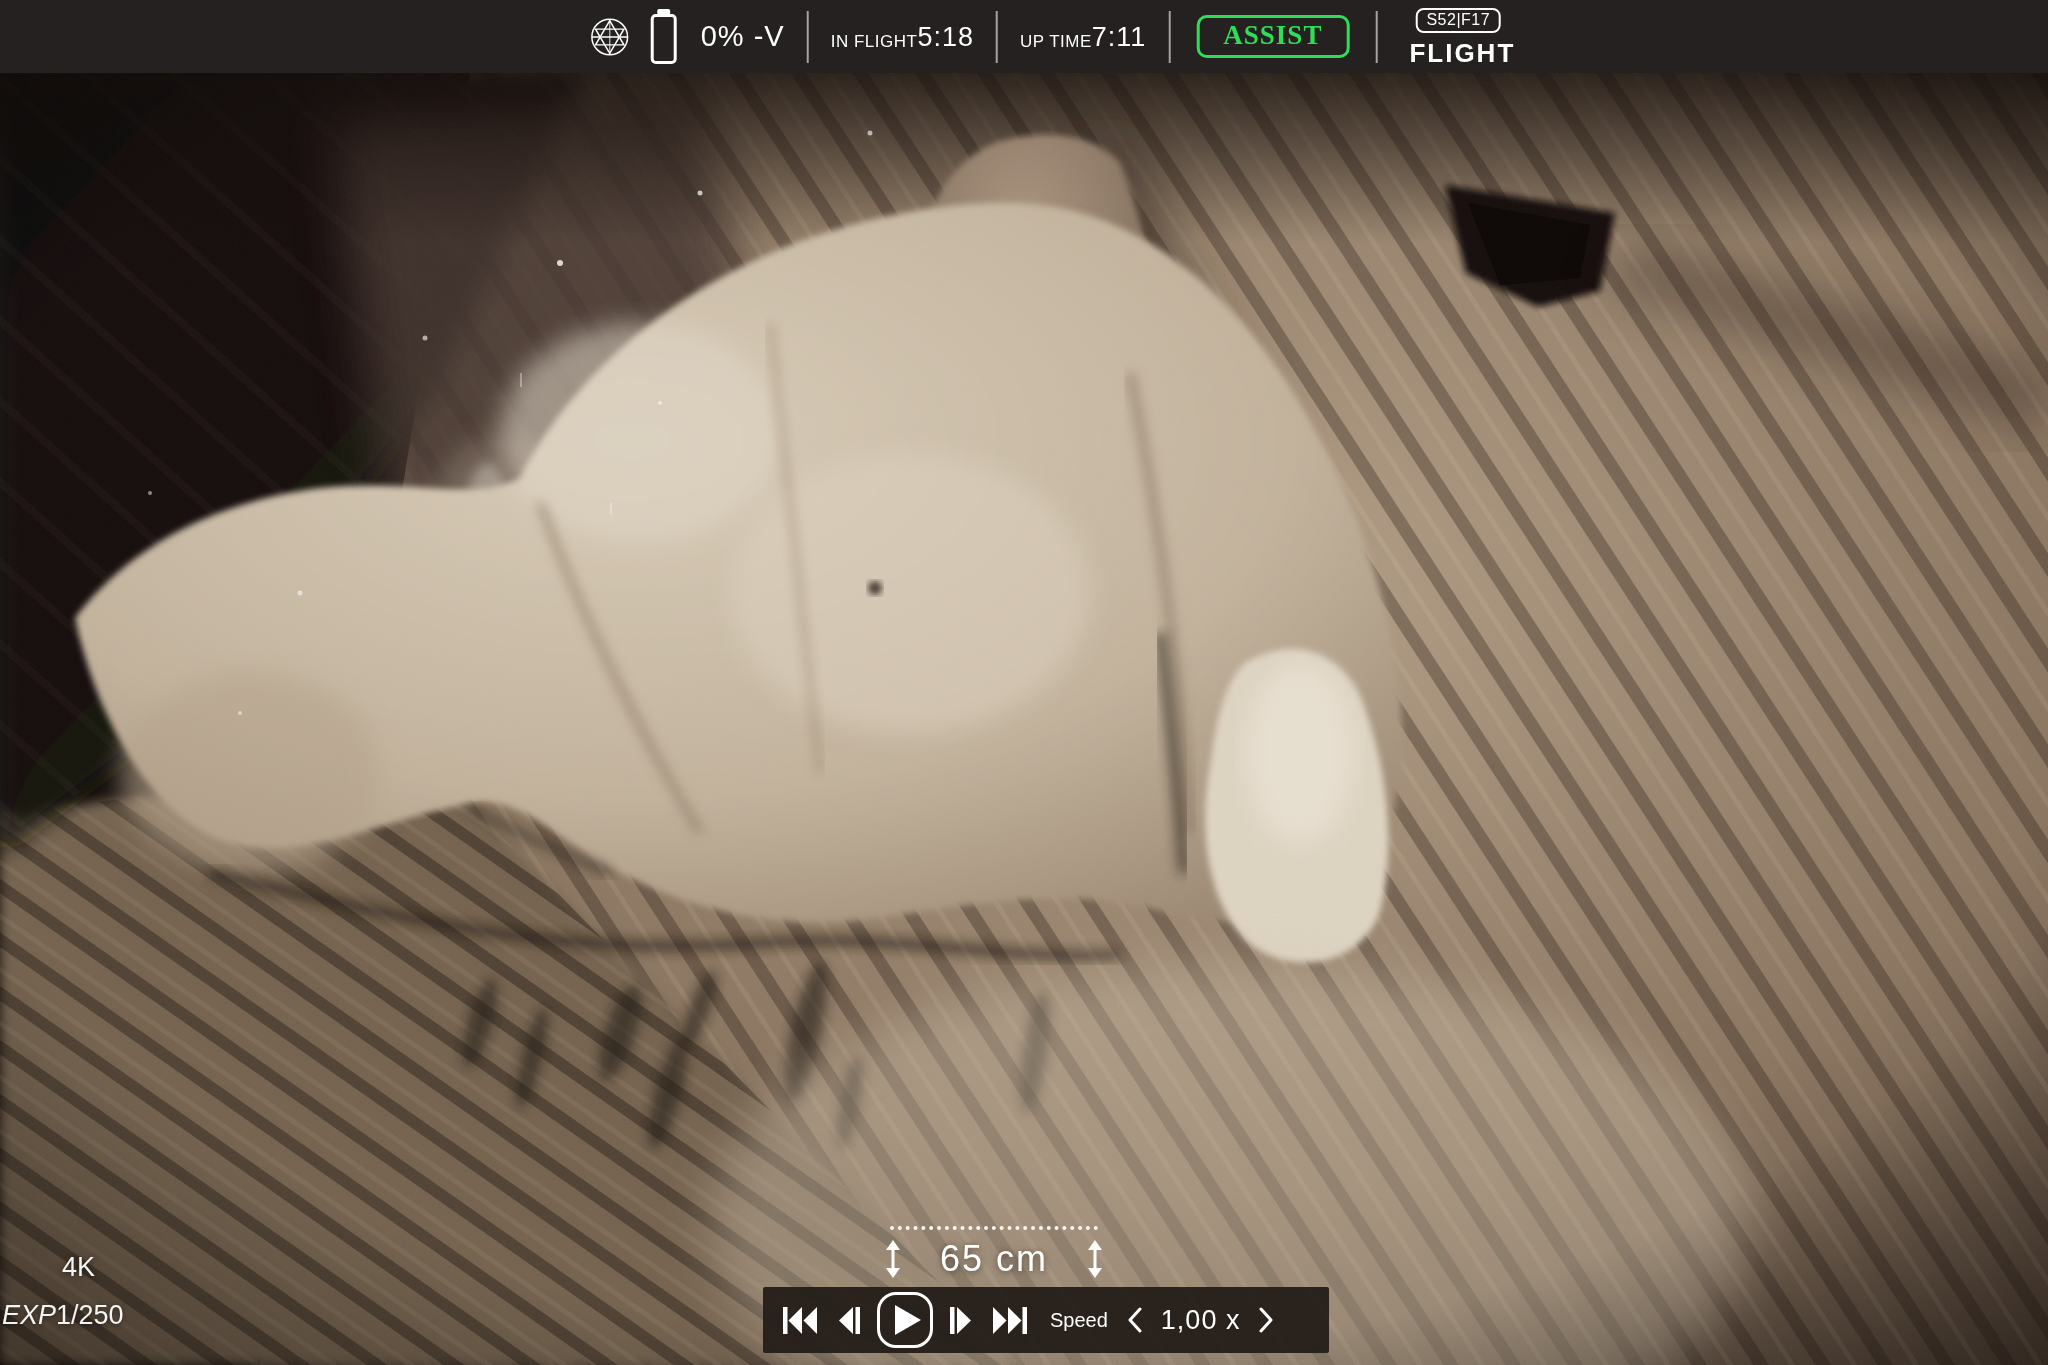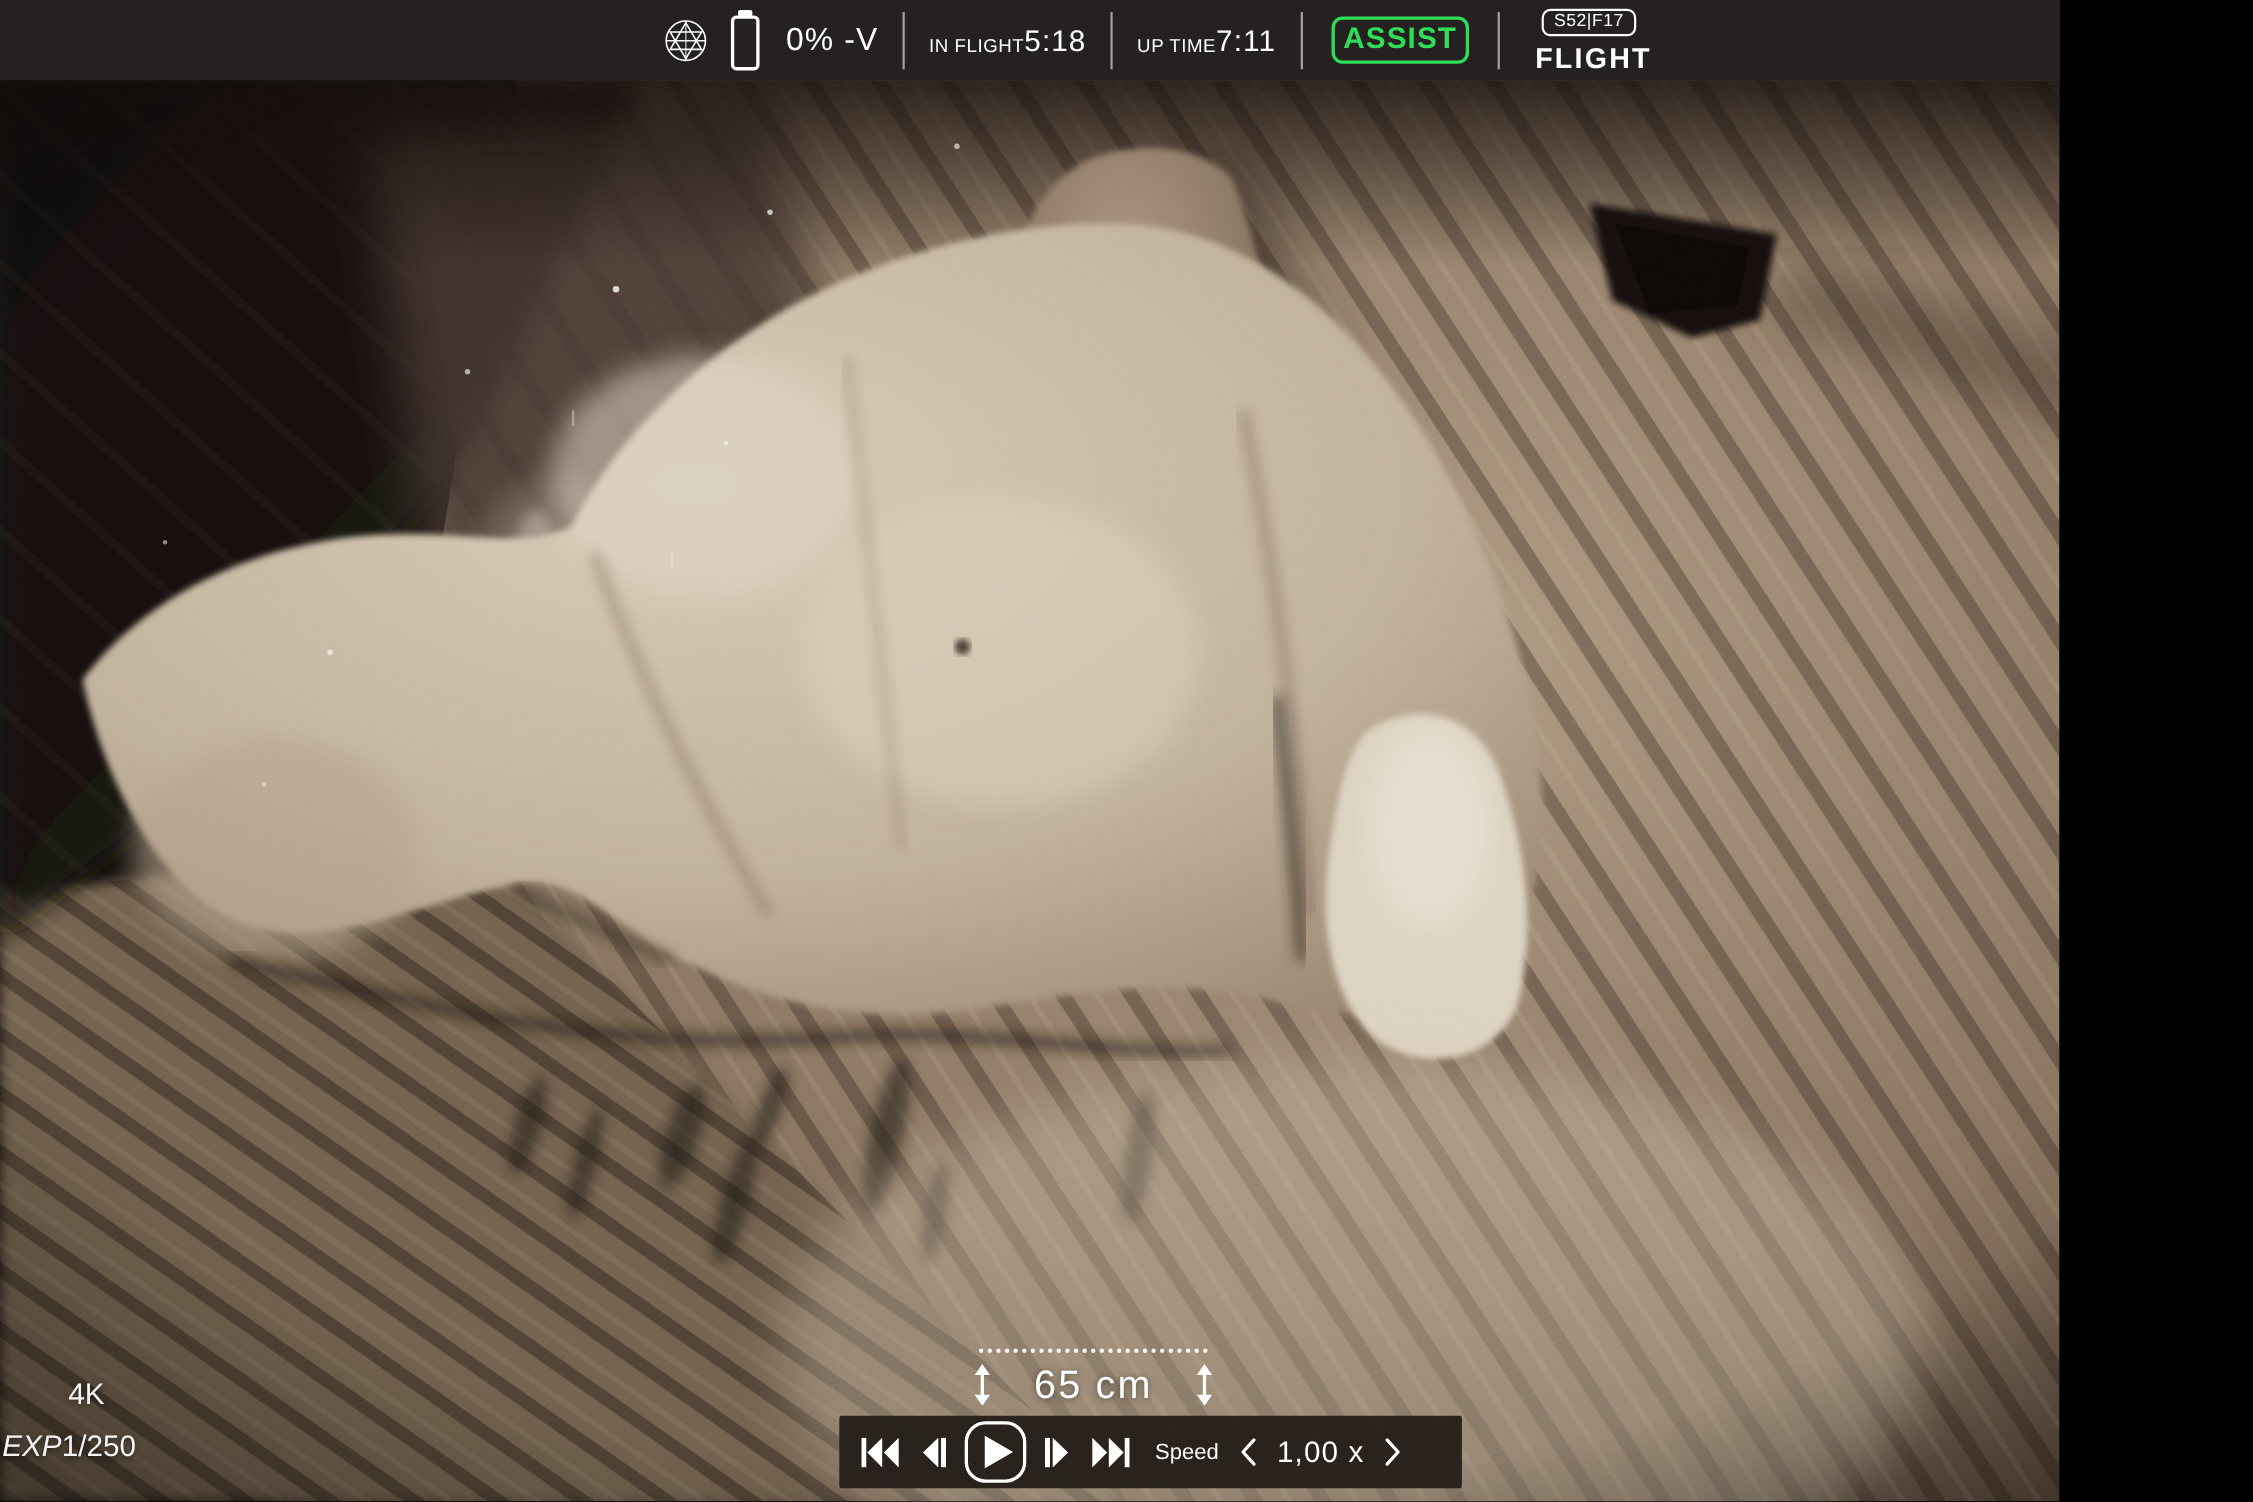--- a/index.html
+++ b/index.html
@@ -4,39 +4,39 @@
 <style>
   :root{
     --top-bar-bg:#242120;
     --playbar-bg:rgba(36,30,25,0.95);
     --assist-green:#2ede57;
     --text:#ffffff;
   }
   *{margin:0;padding:0;box-sizing:border-box;}
   html,body{background:#000;}
   body{font-family:"Liberation Sans","DejaVu Sans",sans-serif;color:var(--text);}
-  .screen{position:relative;width:1872px;height:1365px;overflow:hidden;background:#16100d;}
+  .screen{position:relative;width:2048px;height:1365px;overflow:hidden;background:#16100d;}
 
   
   .video{position:absolute;left:0;top:73px;width:2048px;height:1292px;}
   .video svg{display:block;}
 
   
   .topbar{position:absolute;left:0;top:0;width:2048px;height:73px;background:var(--top-bar-bg);z-index:30;}
   .topbar-inner{position:absolute;top:0;left:50%;transform:translateX(calc(-50% + 28px));height:73px;display:flex;align-items:center;gap:16px;}
   .globe{width:42px;height:42px;flex:0 0 auto;}
   .battery{position:relative;width:30px;height:56px;flex:0 0 auto;margin-left:2px;}
   .battery .cap{position:absolute;left:50%;top:0;transform:translateX(-50%);width:13px;height:6px;background:#fff;border-radius:2px;}
   .battery .body{position:absolute;left:2px;top:5px;width:26px;height:50px;border:3px solid #fff;border-radius:5px;background:transparent;}
   .batt-text{font-size:29px;font-weight:400;letter-spacing:1px;white-space:nowrap;margin-left:6px;}
   .vdiv{width:2px;height:52px;background:#a5a2a0;flex:0 0 auto;margin:0 6px;}
   .metric{display:flex;flex-direction:row;align-items:flex-end;min-width:104px;}
   .metric .lbl{font-size:17px;font-weight:500;letter-spacing:0.5px;line-height:20px;}
   .metric .val{font-size:27px;font-weight:500;letter-spacing:1px;line-height:30px;}
-  .assist{border:3px solid var(--assist-green);color:var(--assist-green);font-size:27px;font-weight:700;letter-spacing:1px;padding:2px 8px 4px;border-radius:10px;margin:0 4px;}
+  .assist{border:3px solid var(--assist-green);color:var(--assist-green);font-size:27px;font-weight:700;letter-spacing:1px;padding:2px 24px 4px;border-radius:10px;margin:0 4px;font-family:Liberation Serif, serif;}
   .flight-cluster{display:flex;flex-direction:column;align-items:flex-start;margin-left:10px;position:relative;top:2px;}
   .session{border:2px solid #fff;border-radius:8px;font-size:16px;font-weight:400;letter-spacing:0.5px;padding:1px 9px 2px;margin-left:6px;margin-bottom:5px;}
   .mode{font-size:26px;font-weight:700;letter-spacing:2px;}
 
   
   .hud-text{position:absolute;z-index:20;text-shadow:0 1px 5px rgba(0,0,0,0.55);}
   .res-label{left:62px;top:1252px;font-size:27px;font-weight:400;color:rgba(255,255,255,0.95);}
   .exp-label{left:2px;top:1300px;font-size:27px;font-weight:400;color:rgba(255,255,255,0.95);}
   .exp-label .it{font-style:italic;}
   .measure{position:absolute;left:884px;top:1226px;width:220px;z-index:20;}

